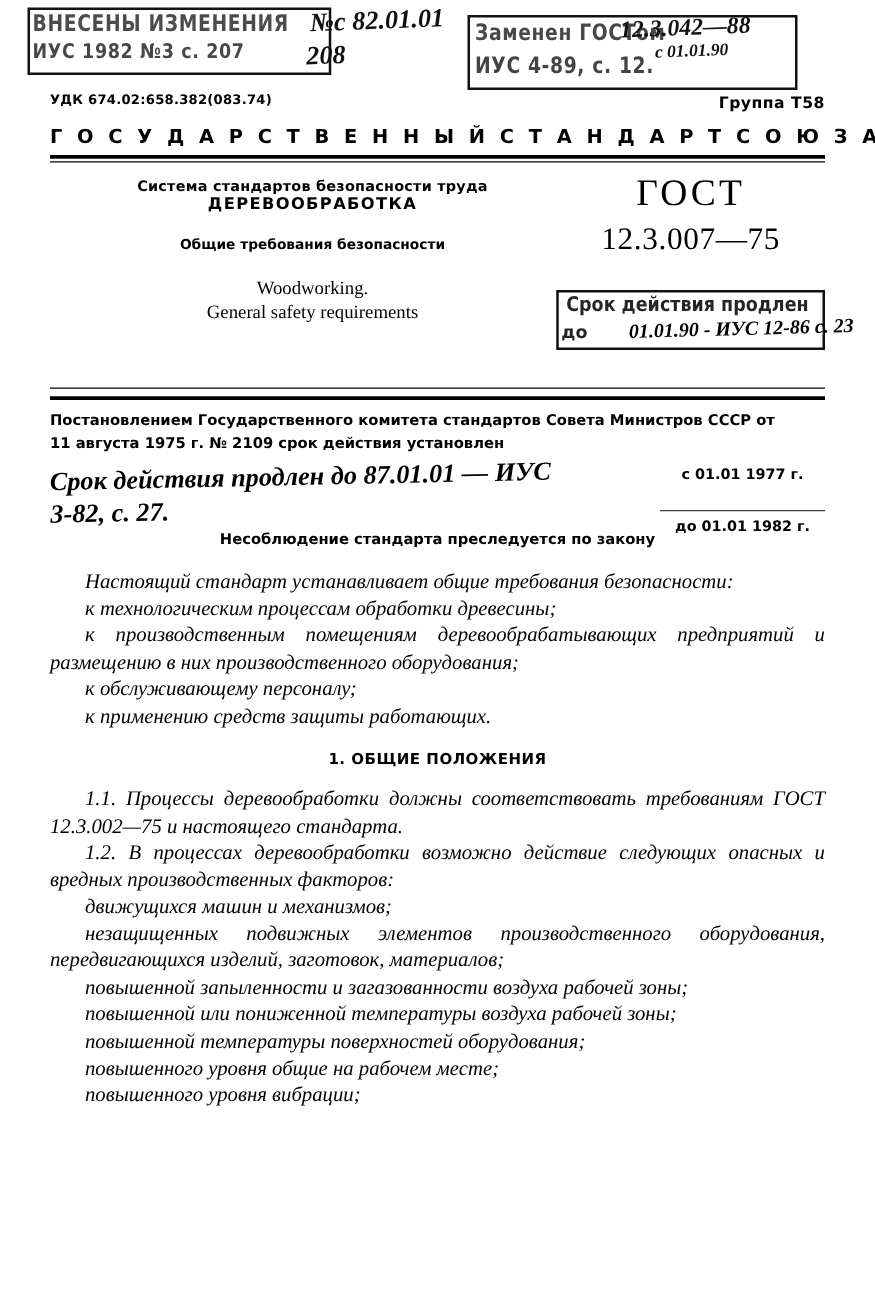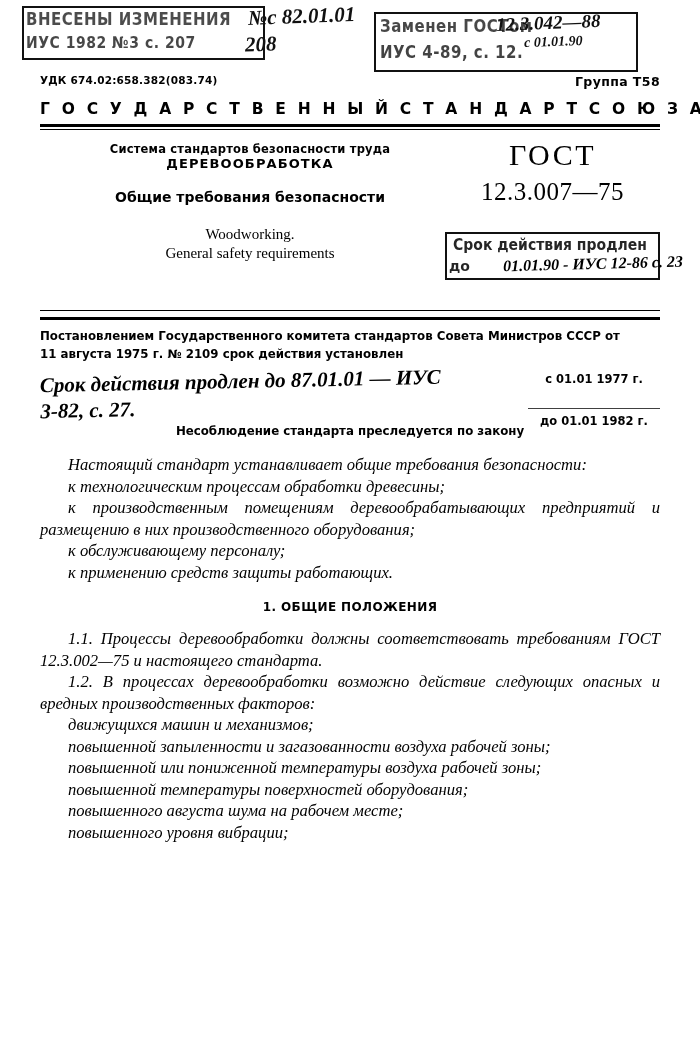--- a/index.html
+++ b/index.html
@@ -181,21 +181,21 @@
   }
   .t-main {
     font-family: "DejaVu Sans", sans-serif;
     font-weight: bold;
     font-size: 13px;
     letter-spacing: 1.1px;
   }
   .t-sub {
     font-family: "DejaVu Sans", sans-serif;
     font-weight: bold;
-    font-size: 14px;
+    font-size: 11px;
     margin-top: 18px;
   }
   .t-en {
     font-family: "Liberation Serif", serif;
     font-size: 15px;
     margin-top: 20px;
     line-height: 1.28;
   }
   .title-right {
     position: absolute;
@@ -438,21 +438,22 @@
     <p class="ind">к технологическим процессам обработки древесины;</p>
     <p class="ind">к производственным помещениям деревообрабатывающих предприятий и размещению в них производственного оборудования;</p>
     <p class="ind">к обслуживающему  персоналу;</p>
     <p class="ind">к применению  средств  защиты  работающих.</p>
 
     <div class="sec-head">1. ОБЩИЕ ПОЛОЖЕНИЯ</div>
 
     <p class="ind">1.1. Процессы деревообработки должны соответствовать требованиям  ГОСТ 12.3.002—75  и  настоящего  стандарта.</p>
     <p class="ind">1.2. В процессах деревообработки возможно действие следующих опасных и вредных производственных факторов:</p>
     <p class="ind">движущихся  машин  и  механизмов;</p>
+    <p class="ind">незащищенных подвижных элементов производственного оборудования, передвигающихся изделий, заготовок, материалов;</p>
     <p class="ind">повышенной запыленности и загазованности воздуха рабочей зоны;</p>
     <p class="ind">повышенной или пониженной  температуры  воздуха  рабочей зоны;</p>
     <p class="ind">повышенной температуры поверхностей оборудования;</p>
-    <p class="ind">повышенного августа шума на рабочем месте;</p>
+    <p class="ind">повышенного уровня общие на рабочем месте;</p>
     <p class="ind">повышенного уровня вибрации;</p>
   </div>
 
 
 </div>
 
 </body></html>

